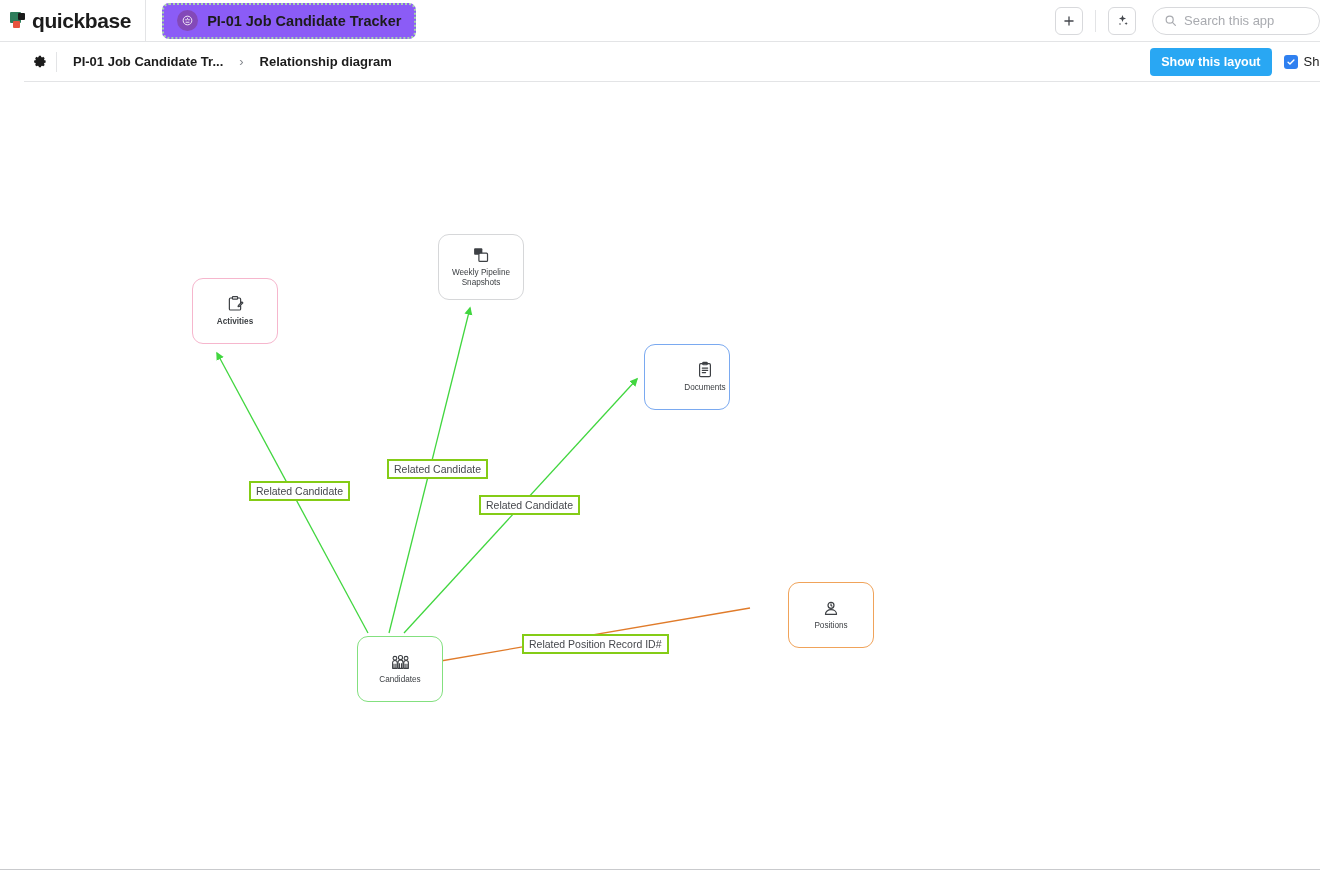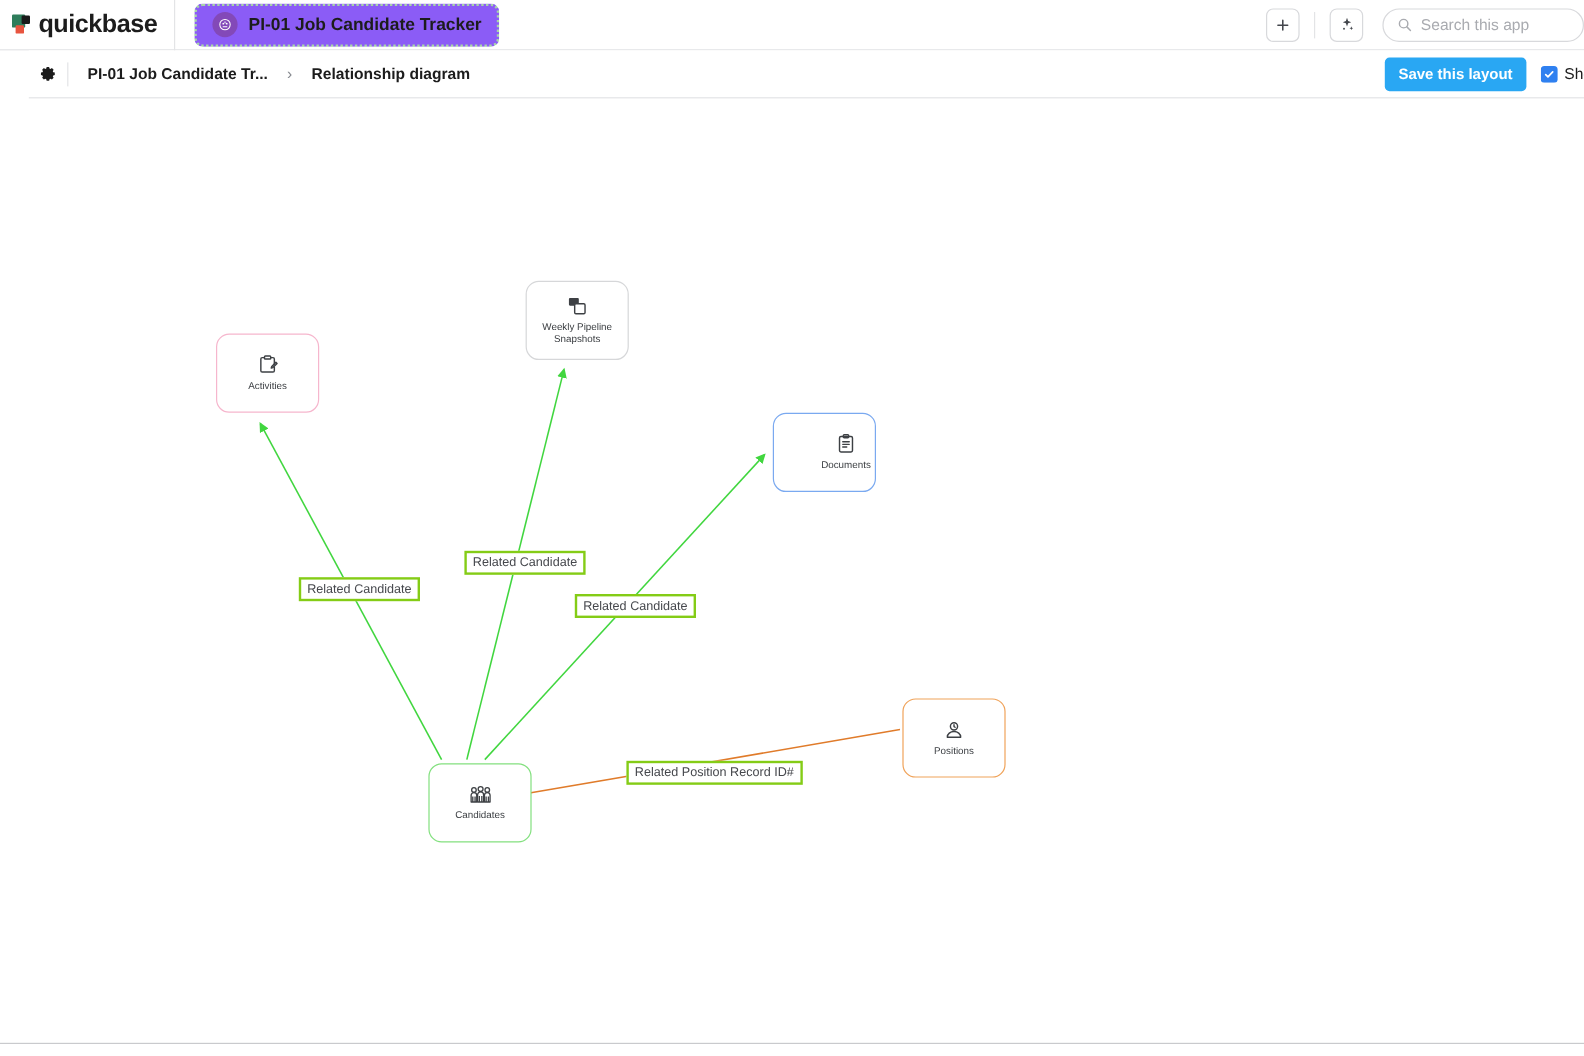--- a/index.html
+++ b/index.html
@@ -235,21 +235,21 @@
       </svg>
     </span>
   </div>
   <span class="subbar-divider"></span>
 
   <span class="crumb">PI-01 Job Candidate Tr...</span>
   <span class="crumb-sep">›</span>
   <span class="crumb">Relationship diagram</span>
 
   <div class="subbar-right">
-    <button class="save-btn">Save this layout</button>
+    <button class="save-btn">Show this layout</button>
     <label class="show-rel">
       <span class="cb">
         <svg width="10" height="10" viewBox="0 0 24 24" fill="none" stroke="#ffffff" stroke-width="3.4" stroke-linecap="round" stroke-linejoin="round">
           <path d="M5 12.5l4.5 4.5L19 7"></path>
         </svg>
       </span>
       <span class="show-rel-label">Show r</span>
     </label>
   </div>
 </div>
@@ -268,21 +268,21 @@
 
     <line x1="368" y1="550" x2="217" y2="270" stroke="#41d63f" stroke-width="1.3" marker-end="url(#arrGreen)"></line>
 
     <line x1="389" y1="550" x2="470" y2="225" stroke="#41d63f" stroke-width="1.3" marker-end="url(#arrGreen)"></line>
 
     <line x1="404" y1="550" x2="637" y2="296" stroke="#41d63f" stroke-width="1.3" marker-end="url(#arrGreen)"></line>
 
     <line x1="750" y1="525" x2="429" y2="580" stroke="#e07b2a" stroke-width="1.3" marker-end="url(#arrOrange)"></line>
   </svg>
 
-  <div class="node" style="left:180px; top:195px; border-color:#f6b6cd;">
+  <div class="node" style="left:192px; top:195px; border-color:#f6b6cd;font-weight:bold;">
     <span class="node-icon">
       <svg width="18" height="18" viewBox="0 0 24 24" fill="none" stroke="currentColor" stroke-width="1.6" stroke-linecap="round" stroke-linejoin="round">
         <path d="M15.5 4H18a1.5 1.5 0 011.5 1.5v6"></path>
         <path d="M19.5 14.5v4A1.5 1.5 0 0118 20H6a1.5 1.5 0 01-1.5-1.5v-13A1.5 1.5 0 016 4h2.5"></path>
         <rect x="8.5" y="2.2" width="7" height="3.4" rx="1"></rect>
         <path d="M21.2 9.2l1.3 1.3-4.6 4.6-1.8.5.5-1.8z"></path>
       </svg>
     </span>
     <span class="node-label">Activities</span>
   </div>
@@ -301,21 +301,21 @@
     <span class="node-icon">
       <svg width="18" height="18" viewBox="0 0 24 24" fill="none" stroke="currentColor" stroke-width="1.6" stroke-linecap="round" stroke-linejoin="round">
         <rect x="4.8" y="3.6" width="14.4" height="17.2" rx="1.6"></rect>
         <rect x="9" y="1.8" width="6" height="3.2" rx="1"></rect>
         <path d="M8.4 9.4h7.2M8.4 12.4h7.2M8.4 15.4h4.4"></path>
       </svg>
     </span>
     <span class="node-label">Documents</span>
   </div>
 
-  <div class="node" style="left:752px; top:499px; border-color:#f0a35a;">
+  <div class="node" style="left:788px; top:499px; border-color:#f0a35a;">
     <span class="node-icon">
       <svg width="18" height="18" viewBox="0 0 24 24" fill="none" stroke="currentColor" stroke-width="1.6" stroke-linecap="round" stroke-linejoin="round">
         <circle cx="12" cy="8.4" r="4"></circle>
         <path d="M12 6.6v2l1.2.8"></path>
         <path d="M4.6 20.4c0-3.6 3.3-6.2 7.4-6.2s7.4 2.6 7.4 6.2z"></path>
       </svg>
     </span>
     <span class="node-label">Positions</span>
   </div>
 

